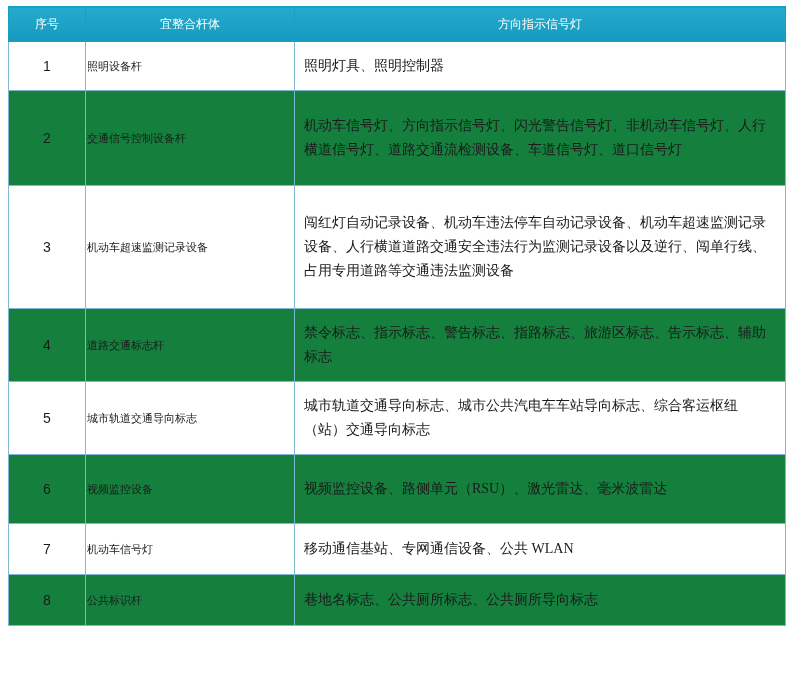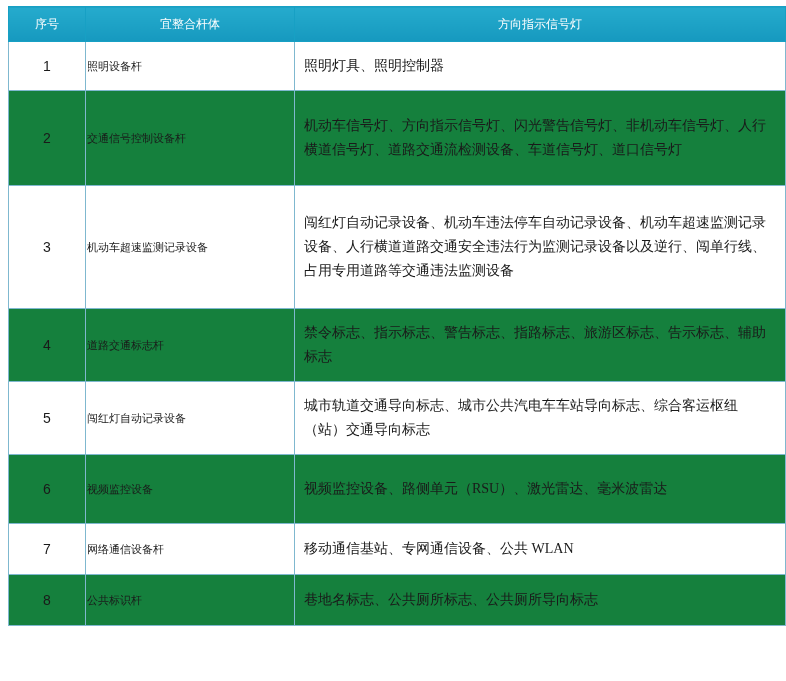--- a/index.html
+++ b/index.html
@@ -116,33 +116,33 @@
       </tr>
 
       <tr class="alt r4">
         <td class="idx">4</td>
         <td class="pole">道路交通标志杆</td>
         <td class="dev">禁令标志、指示标志、警告标志、指路标志、旅游区标志、告示标志、辅助标志</td>
       </tr>
 
       <tr class="norm r5">
         <td class="idx">5</td>
-        <td class="pole">闯红灯自动记录设备</td>
+        <td class="pole">城市轨道交通导向标志</td>
         <td class="dev">城市轨道交通导向标志、城市公共汽电车车站导向标志、综合客运枢纽（站）交通导向标志</td>
       </tr>
 
       <tr class="alt r6">
         <td class="idx">6</td>
         <td class="pole">视频监控设备</td>
         <td class="dev">视频监控设备、路侧单元（RSU）、激光雷达、毫米波雷达</td>
       </tr>
 
       <tr class="norm r7">
         <td class="idx">7</td>
-        <td class="pole">网络通信设备杆</td>
+        <td class="pole">机动车信号灯</td>
         <td class="dev">移动通信基站、专网通信设备、公共 WLAN</td>
       </tr>
 
       <tr class="alt r8">
         <td class="idx">8</td>
         <td class="pole">公共标识杆</td>
         <td class="dev">巷地名标志、公共厕所标志、公共厕所导向标志</td>
       </tr>
 
     </tbody>

